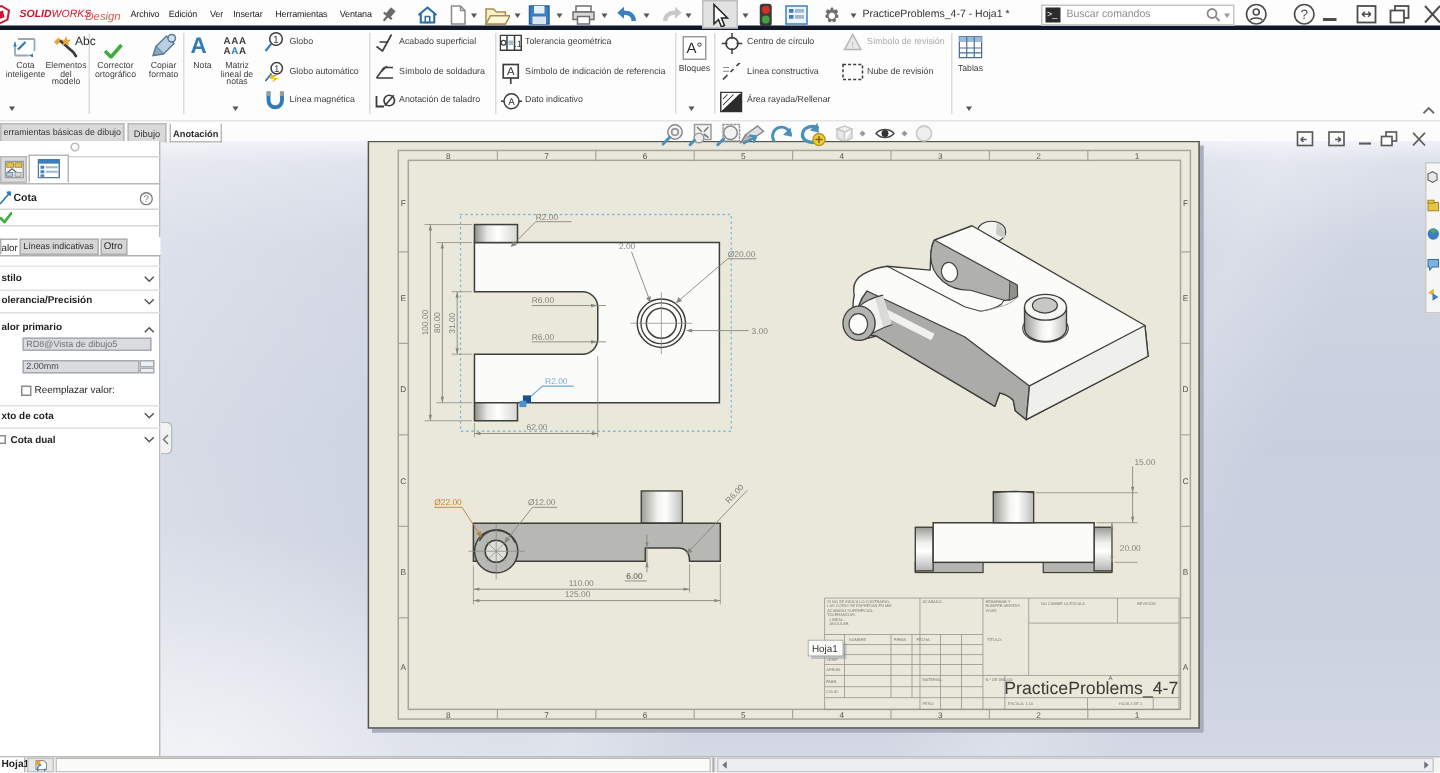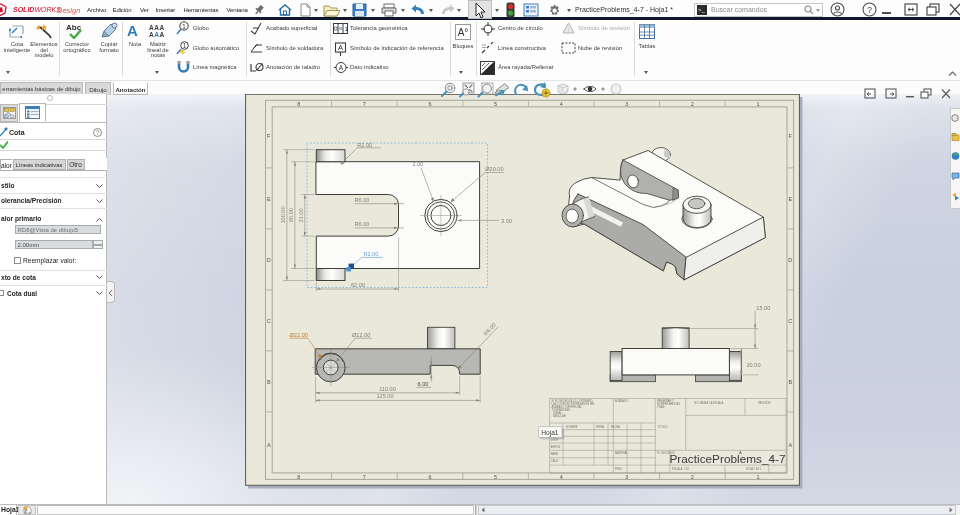--- a/index.html
+++ b/index.html
@@ -405,21 +405,21 @@
       </svg>
     <div class="abs rlabel" style="left:-2px;top:22px;width:38px;">Cota<br>inteligente</div>
     <svg class="abs" style="left:35px;top:3px;" width="18" height="16" viewBox="0 0 18 16">
         <path d="M4,2 L6,4 L3,7 L1,5 Z" fill="#e8a33d"></path>
         <path d="M5,4 L14,12 L16,15" stroke="#3c3c3c" stroke-width="1.8" fill="none"></path>
         <path d="M9,1 L10,3.5 L12.5,3.5 L10.6,5 L11.3,7.5 L9,6 L6.7,7.5 L7.4,5 L5.5,3.5 L8,3.5 Z" fill="#e8a33d"></path>
       </svg>
     <div class="abs rlabel" style="left:24px;top:22px;width:40px;">Elementos<br>del<br>modelo</div>
     <div class="abs caret" style="left:6px;top:51px;"></div>
     <div class="abs rsep" style="left:59px;"></div>
-    <div class="abs" style="left:66px;top:3px;font-size:8px;font-weight:bold;color:#2c2c2c;text-align:center;">Abc</div>
+    <div class="abs" style="left:50px;top:3px;font-size:8px;font-weight:normal;color:#2c2c2c;text-align:center;">Abc</div>
     <svg class="abs" style="left:69px;top:9px;" width="13" height="10" viewBox="0 0 13 10">
         <path d="M1,5 L5,9 L12,1" stroke="#3fae3f" stroke-width="2.4" fill="none"></path>
       </svg>
     <div class="abs rlabel" style="left:56px;top:22px;width:42px;">Corrector<br>ortográfico</div>
     <svg class="abs" style="left:101px;top:2px;" width="17" height="17" viewBox="0 0 17 17">
         <path d="M10,2 L15,7 L8,14 L3,9 Z" fill="#b9cfe2" stroke="#5a7a96" stroke-width="1"></path>
         <path d="M3,9 L1,15 L8,14" fill="#8aa8c4" stroke="#5a7a96" stroke-width="1"></path>
         <circle cx="13.5" cy="3.5" r="2.5" fill="#dcd9ee" stroke="#5a7a96"></circle>
       </svg>
     <div class="abs rlabel" style="left:89px;top:22px;width:40px;">Copiar<br>formato</div>

